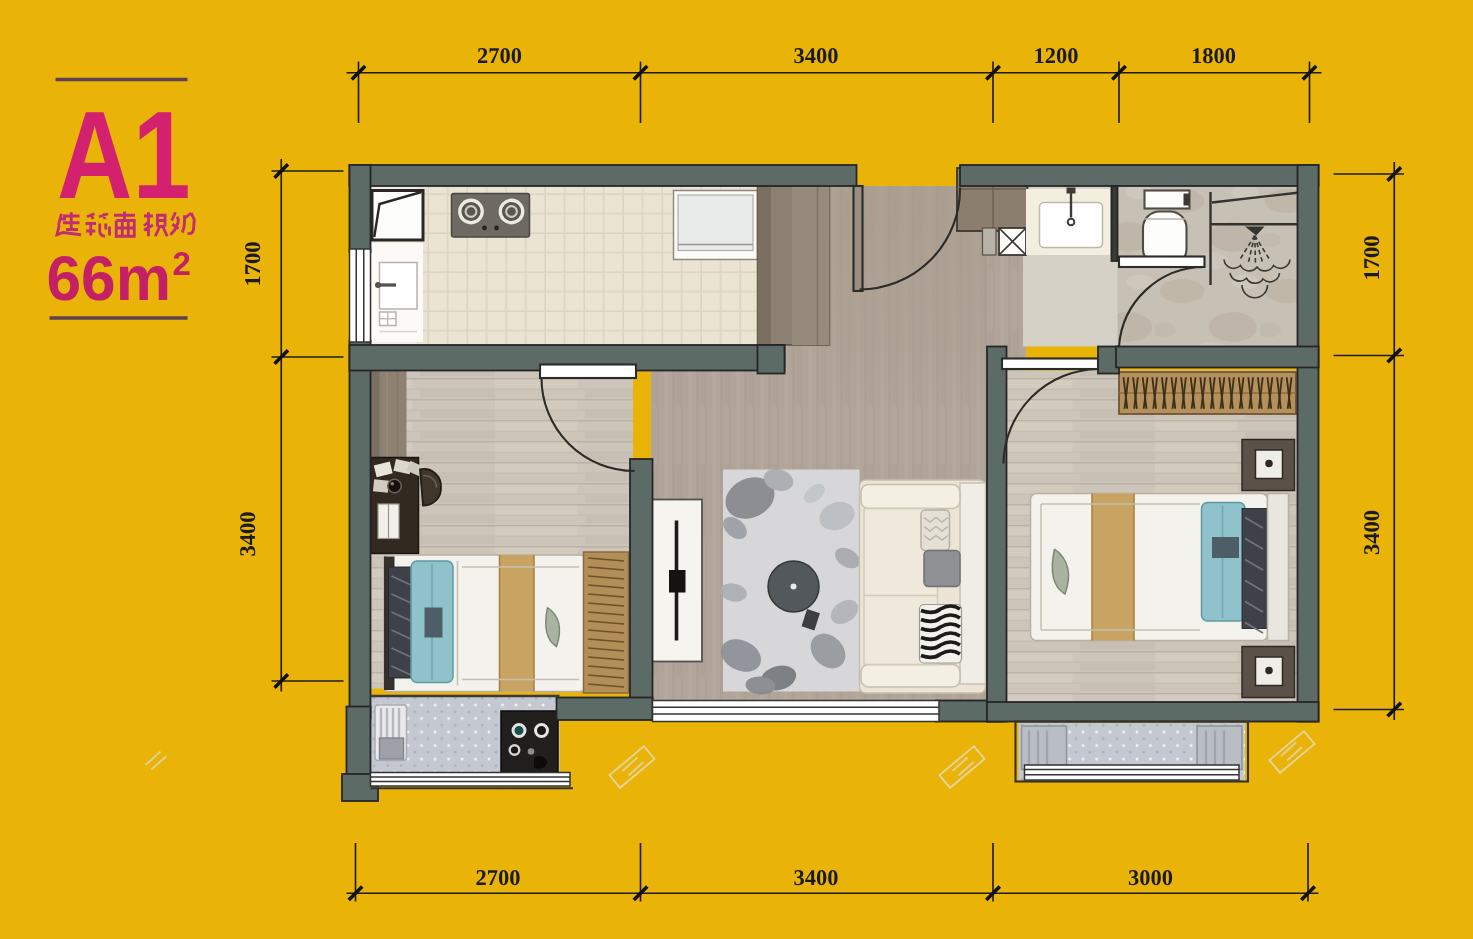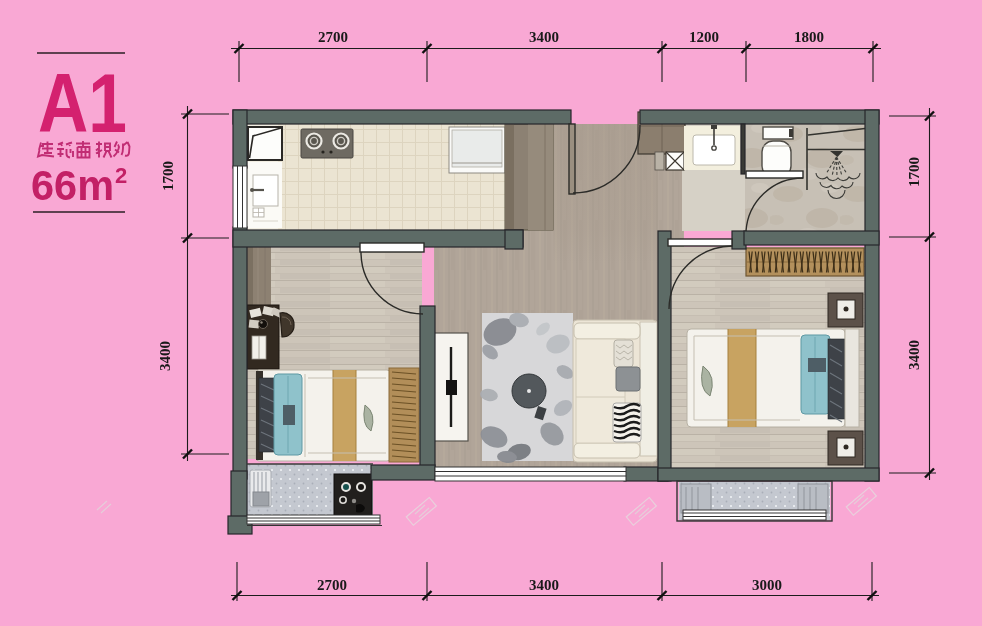--- a/index.html
+++ b/index.html
@@ -1,16 +1,16 @@
 <!DOCTYPE html>
 <html><head>
 <meta charset="utf-8">
 <style>
 html,body{margin:0;padding:0;background:#ffffff;}
-#page{position:relative;width:982px;height:626px;background:#f9a8d4;overflow:hidden;
+#page{position:relative;width:982px;height:626px;background:#eab308;overflow:hidden;
 font-family:"Liberation Sans",sans-serif;}
 </style>
 </head>
 <body>
 <div id="page">
 <svg width="982" height="626" viewBox="0 0 982 626" xmlns="http://www.w3.org/2000/svg">
 <defs>
 <pattern id="hallwood" width="16" height="90" patternUnits="userSpaceOnUse">
   <rect width="16" height="90" fill="#b1a599"></rect>
   <rect x="0" width="2" height="90" fill="#aca195"></rect>

